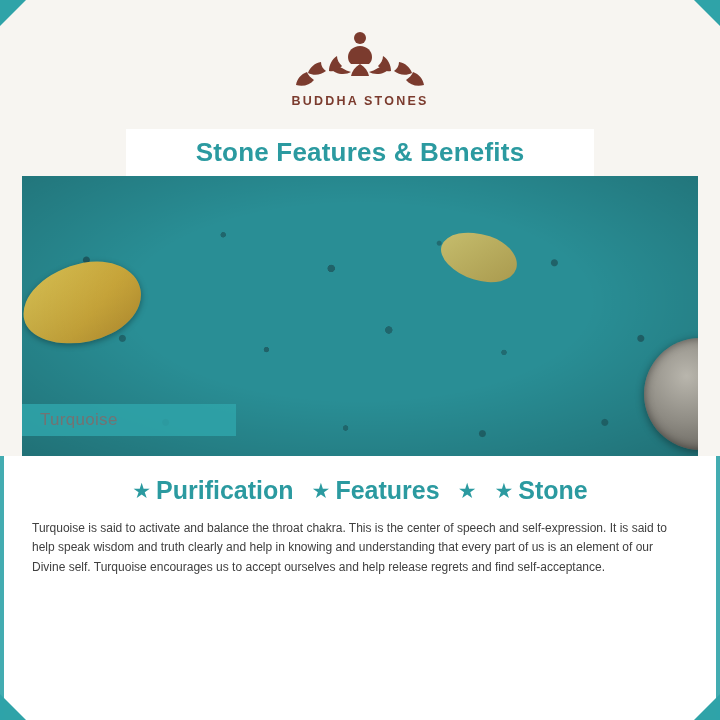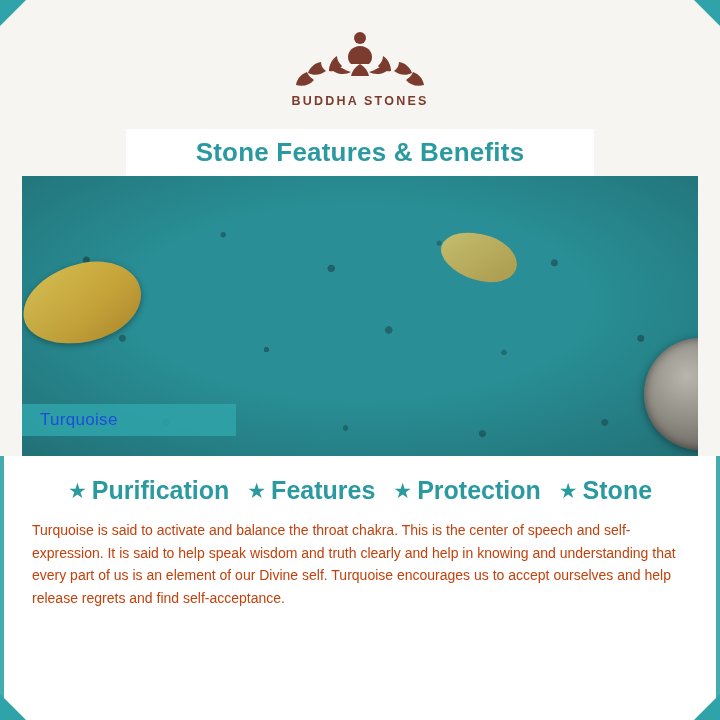--- a/index.html
+++ b/index.html
@@ -213,21 +213,21 @@
     top: 404px;
     height: 32px;
     min-width: 178px;
     background: rgba(47,163,168,0.88);
     display: flex;
     align-items: center;
     padding: 0 18px;
     z-index: 6;
   }
   .name-tag span {
-    color: #1d4ed8;
+    color: #737373;
     font-size: 17px;
     letter-spacing: .3px;
   }
 
   
   .content {
     position: absolute;
     top: 456px;
     left: 0;
     width: 720px;
@@ -252,23 +252,23 @@
     font-size: 21px;
     line-height: 1;
   }
   .benefit .label {
     color: #2b9aa0;
     font-size: 25px;
     font-weight: bold;
   }
   .desc {
     margin: 14px 32px 0 32px;
-    font-size: 14px;
+    font-size: 12px;
     line-height: 1.62;
-    color: #c2410c;
+    color: #404040;
     text-align: left;
   }
 
   
   .edge-bottom {
     position: absolute;
     bottom: 0;
     left: 0;
     width: 720px;
     height: 4px;
@@ -342,21 +342,20 @@
       <div class="benefit">
         <span class="star">★</span>
         <span class="label">Purification</span>
       </div>
       <div class="benefit">
         <span class="star">★</span>
         <span class="label">Features</span>
       </div>
       <div class="benefit">
         <span class="star">★</span>
-        <span class="label">Protection</span>
       </div>
       <div class="benefit">
         <span class="star">★</span>
         <span class="label">Stone</span>
       </div>
     </div>
 
     <p class="desc">Turquoise is said to activate and balance the throat chakra. This is the center of speech and self-expression. It is said to help speak wisdom and truth clearly and help in knowing and understanding that every part of us is an element of our Divine self. Turquoise encourages us to accept ourselves and help release regrets and find self-acceptance.</p>
   </div>
 

